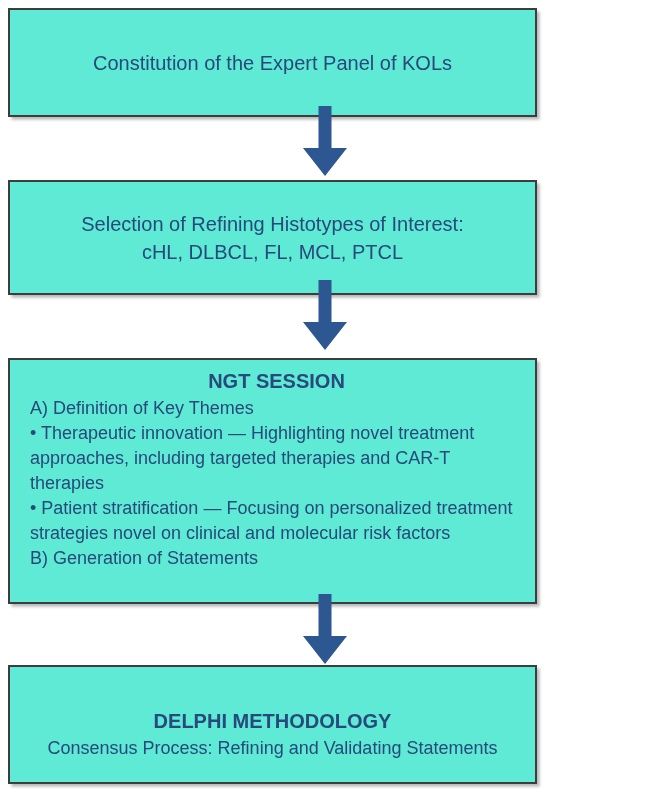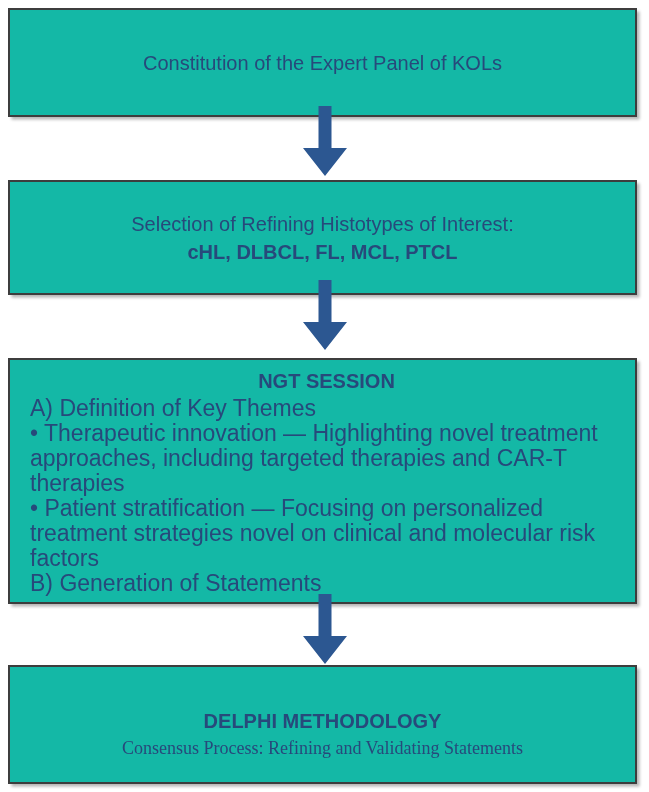--- a/index.html
+++ b/index.html
@@ -13,22 +13,22 @@
   .canvas {
     position: relative;
     width: 649px;
     height: 792px;
     background: #ffffff;
     overflow: hidden;
   }
   .fbox {
     position: absolute;
     left: 8px;
-    width: 629px;
-    background: #14b8a6;
+    width: 529px;
+    background: #5eead4;
     border: 2px solid #3D3D3D;
     box-shadow: 2.5px 2.5px 3px rgba(0,0,0,0.30);
     box-sizing: border-box;
     color: #27497B;
     z-index: 1;
   }
   .center-flex {
     display: flex;
     flex-direction: column;
     align-items: center;
@@ -37,44 +37,43 @@
   }
   .box1 { top: 8px;   height: 109px; }
   .box2 { top: 180px; height: 115px; }
   .box3 { top: 358px; height: 246px; padding: 8px 12px 0 20px; }
   .box4 { top: 665px; height: 119px; }
 
   .line-lg {
     font-size: 20px;
     line-height: 28px;
   }
-  .bold { font-weight: bold; }
+  .bold { font-weight: normal; }
 
   .ngt-title {
     font-size: 20px;
     font-weight: bold;
     text-align: center;
     margin: 2px 0 3px 0;
   }
   .ngt-item {
-    font-size: 23px;
+    font-size: 18px;
     line-height: 25px;
     margin: 0;
     text-align: left;
   }
   .delphi-title {
     font-size: 20px;
     font-weight: bold;
     line-height: 27px;
     margin-top: 20px;
   }
   .delphi-sub {
     font-size: 18px;
     line-height: 27px;
-    font-family: Liberation Serif, serif;
   }
   .arrow {
     position: absolute;
     left: 302px;
     width: 46px;
     height: 70px;
     z-index: 3;
   }
   .arrow1 { top: 106px; }
   .arrow2 { top: 280px; }

